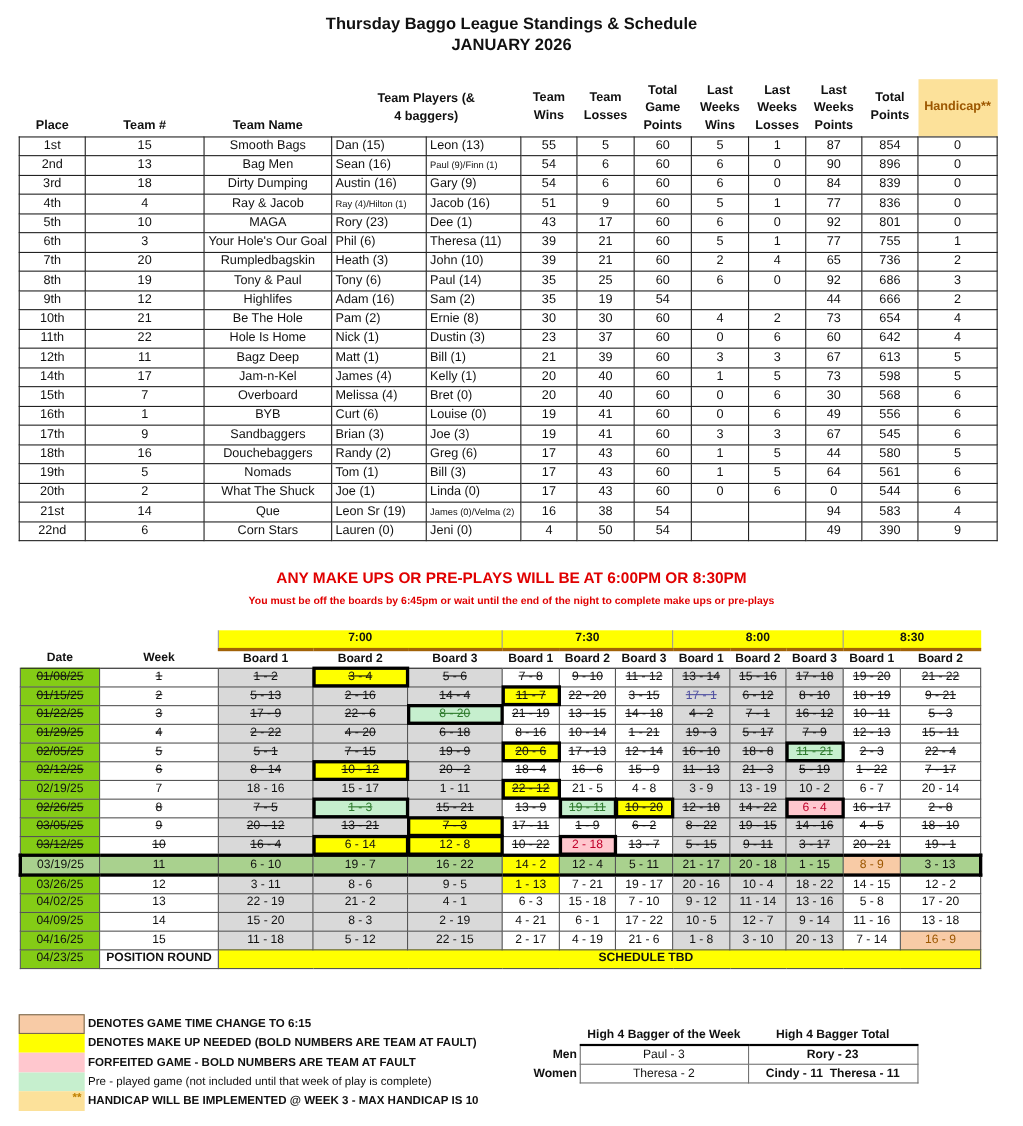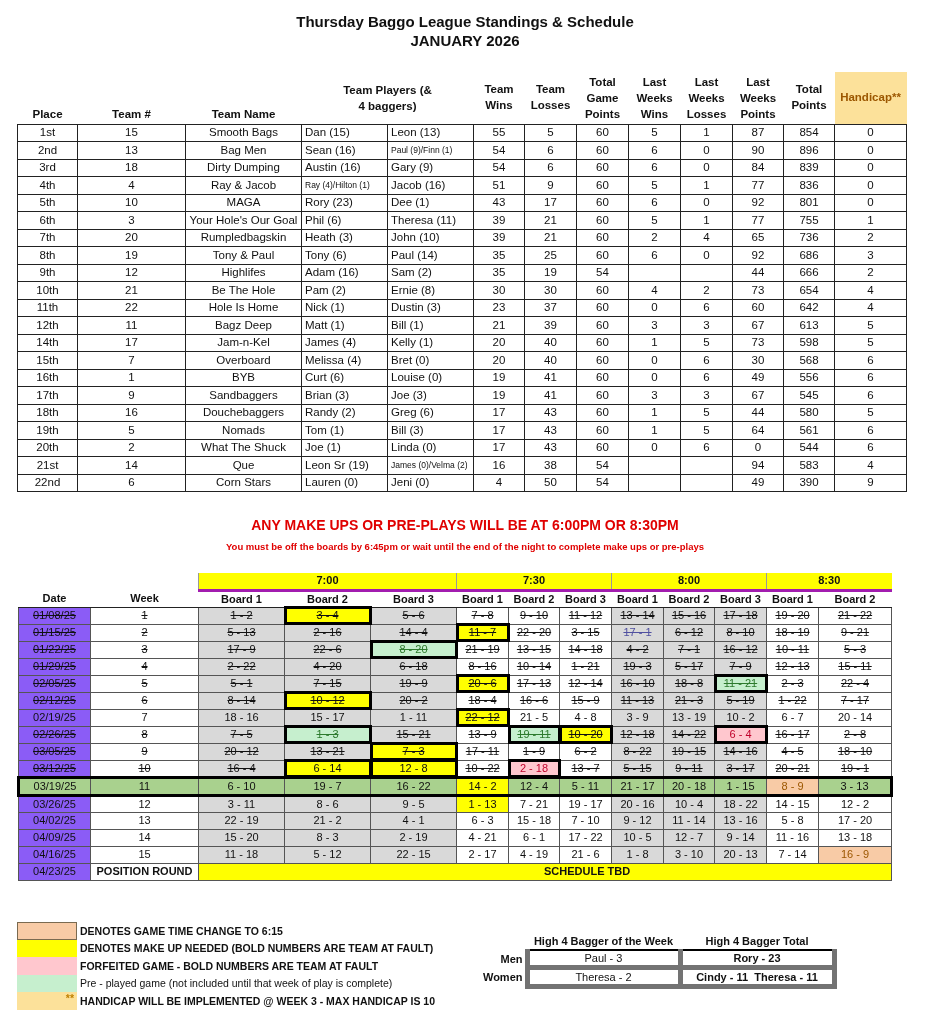--- a/index.html
+++ b/index.html
@@ -18,25 +18,25 @@
   .hcap-h { background: #fce19a; color: #9c5700; }
 
   .notice1 { position: absolute; top: 517px; left: 0; width: 930px; text-align: center;
              color: #e00000; font-weight: bold; font-size: 14px; }
   .notice2 { position: absolute; top: 541px; left: 0; width: 930px; text-align: center;
              color: #e00000; font-weight: bold; font-size: 9.5px; }
 
   
   .sched { position: absolute; top: 573px; left: 17px; border-collapse: collapse; font-size: 11px; table-layout: fixed; }
   .sched td, .sched th { height: 17px; line-height: 15px; padding: 0; text-align: center; white-space: nowrap; }
-  .sched .timehdr th { background: #ffff00; font-weight: bold; border-bottom: 3px solid #a21caf; border-left: 1px solid #999; }
+  .sched .timehdr th { background: #ffff00; font-weight: bold; border-bottom: 3px solid #a16207; border-left: 1px solid #999; }
   .sched .timehdr th.blank { background: transparent; border: none; }
   .sched .boardhdr th { font-weight: bold; border-bottom: 1px solid #222; }
   .sched td { border: 1px solid #555; }
-  .sched td.date { background: #8b5cf6; }
+  .sched td.date { background: #84cc16; }
   .sched td.g { background: #d9d9d9; }
   .sched td.w { background: #ffffff; }
   .sched td.s { text-decoration: line-through; }
   .sched td.mk { background: #ffff00 !important; }
   .sched td.pre { background: #c6efce !important; color: #2d7a2d; }
   .sched td.ff { background: #ffc7ce !important; color: #c0002a; }
   .sched td.tc { background: #f8cba6 !important; color: #9c5700; }
   .sched td.bx { outline: 3px solid #000; outline-offset: -2px; }
   .sched td.blue { color: #5050a0; }
   .sched tr.cur td { background: #a9d18e; border-top: 3px solid #000; border-bottom: 3px solid #000; }
@@ -47,21 +47,21 @@
 
   
   .legend { position: absolute; top: 922px; left: 17px; font-size: 10.5px; font-weight: bold; }
   .leg-row { display: flex; align-items: center; height: 17.5px; }
   .swatch { width: 60px; height: 17.5px; margin-right: 3px; text-align: right; padding-right: 3px; color: #c08000; }
   .leg-text { white-space: nowrap; }
 
   
   .bagger { position: absolute; top: 935px; left: 470px; border-collapse: collapse; font-size: 11px; }
   .bagger th { font-weight: bold; padding: 0 4px 2px; }
-  .bagger td { height: 17px; text-align: center; border: 5px solid #737373; }
+  .bagger td { height: 17px; text-align: center; border: 1px solid #737373; }
   .bagger td.lab { border: none; text-align: right; font-weight: bold; padding-right: 2px; }
   .bagger tr.first td:not(.lab) { border-top: 2px solid #000; }
   .bagger td.bold { font-weight: bold; }
 </style>
 </head>
 <body>
 
 <div class="page">
   <div class="title">
     <div>Thursday Baggo League Standings &amp; Schedule</div>

